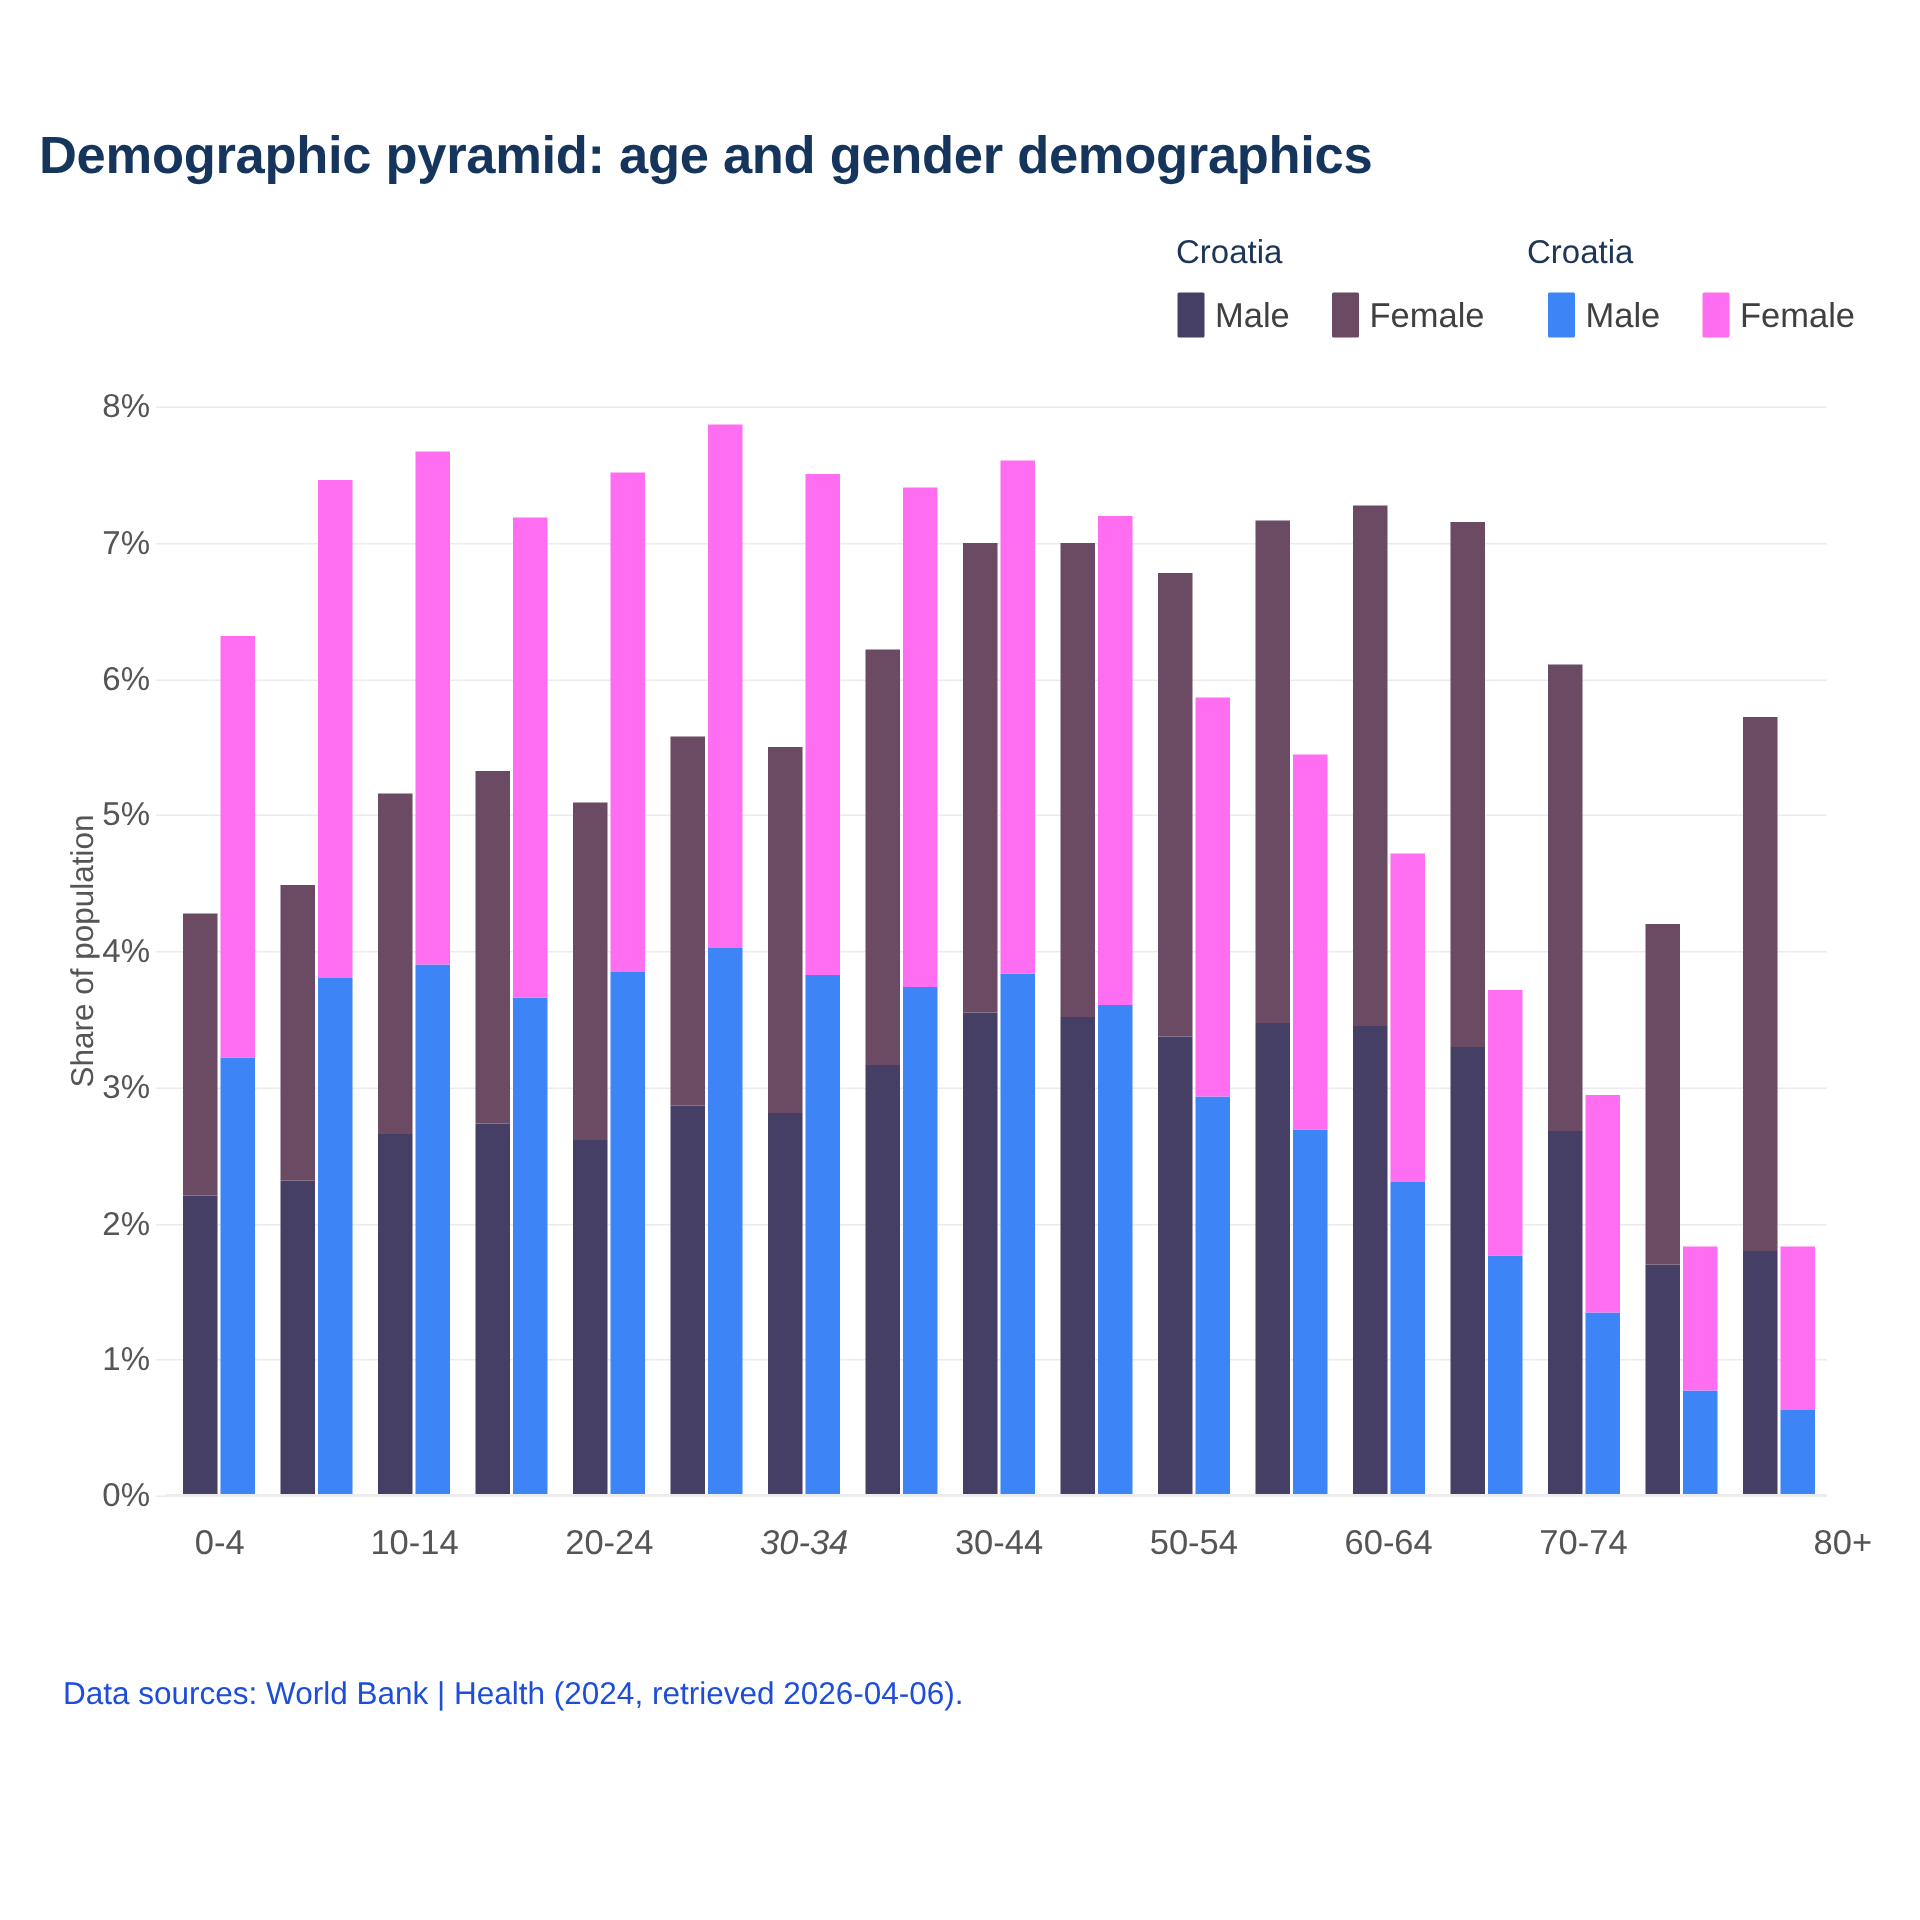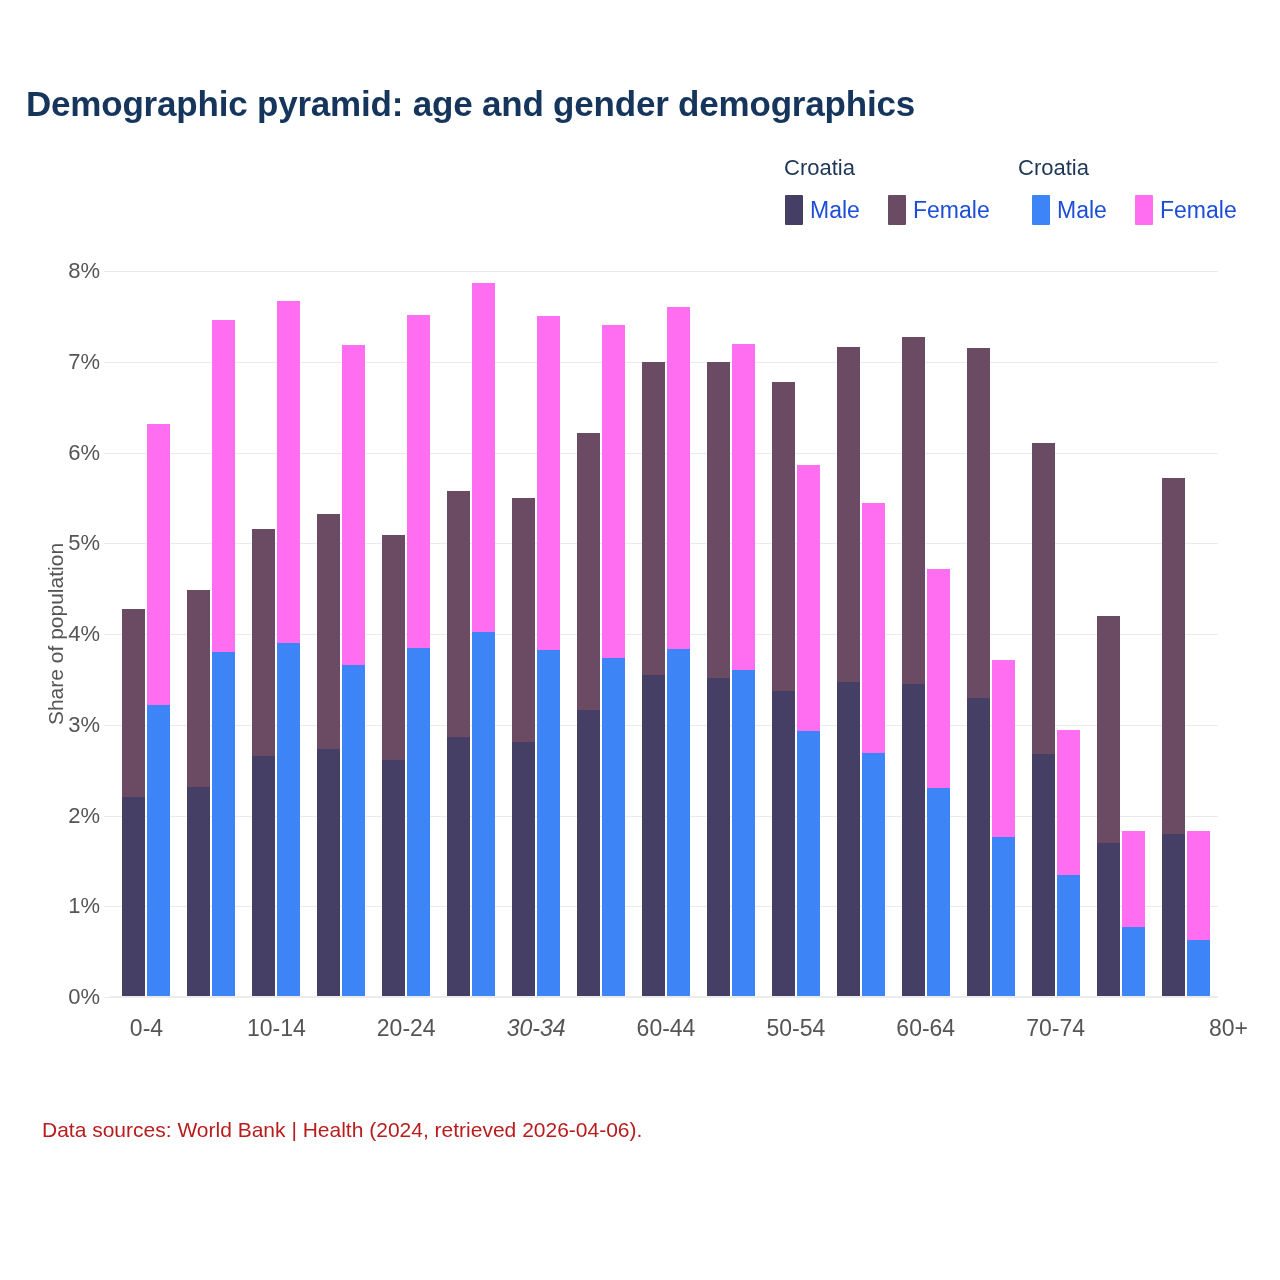--- a/index.html
+++ b/index.html
@@ -50,21 +50,21 @@
     gap: 7px;
     white-space: nowrap;
   }
   .legend-swatch {
     width: 18px; height: 30px;
     border-radius: 1px;
     flex: 0 0 auto;
   }
   .legend-text {
     font-size: 23px;
-    color: #1d4ed8;
+    color: #404040;
     line-height: 1;
   }
   #legend-croatia-male   { left: 25px; }
   #legend-croatia-female { left: 128px; }
   #legend-turkey-male    { left: 272px; }
   #legend-turkey-female  { left: 375px; }
 
   
   #plot-wrap {
     position: absolute;
@@ -148,21 +148,21 @@
     color: #555555;
     transform: translateX(-50%);
     white-space: nowrap;
   }
 
   
   #footer {
     position: absolute;
     left: 42px; top: 1112px;
     font-size: 21px;
-    color: #b91c1c;
+    color: #1d4ed8;
     line-height: 1.75;
   }
   #footer div { white-space: nowrap; }
 </style>
 </head>
 <body>
 
 <div id="root">
 
   <div id="chart-title">Demographic pyramid: age and gender demographics</div>
@@ -396,21 +396,21 @@
             </div>
           </div>
         </div>
       <div class="axis-baseline"></div>
     </div>
     <div id="xticks">
         <div class="xtick" style="left: 146.471px;">0-4</div>
         <div class="xtick" style="left: 276.353px;">10-14</div>
         <div class="xtick" style="left: 406.235px;">20-24</div>
         <div class="xtick" style="left: 536.118px; font-style: italic;">30-34</div>
-        <div class="xtick" style="left: 666px;">60-44</div>
+        <div class="xtick" style="left: 666px;">30-44</div>
         <div class="xtick" style="left: 795.882px;">50-54</div>
         <div class="xtick" style="left: 925.765px;">60-64</div>
         <div class="xtick" style="left: 1055.65px;">70-74</div>
         <div class="xtick" style="left: 1185.53px; margin-left: 43px;">80+</div>
       </div>
   </div>
 
   <div id="footer">
     <div>Data sources: World Bank | Health (2024, retrieved 2026-04-06).</div>
   </div>

